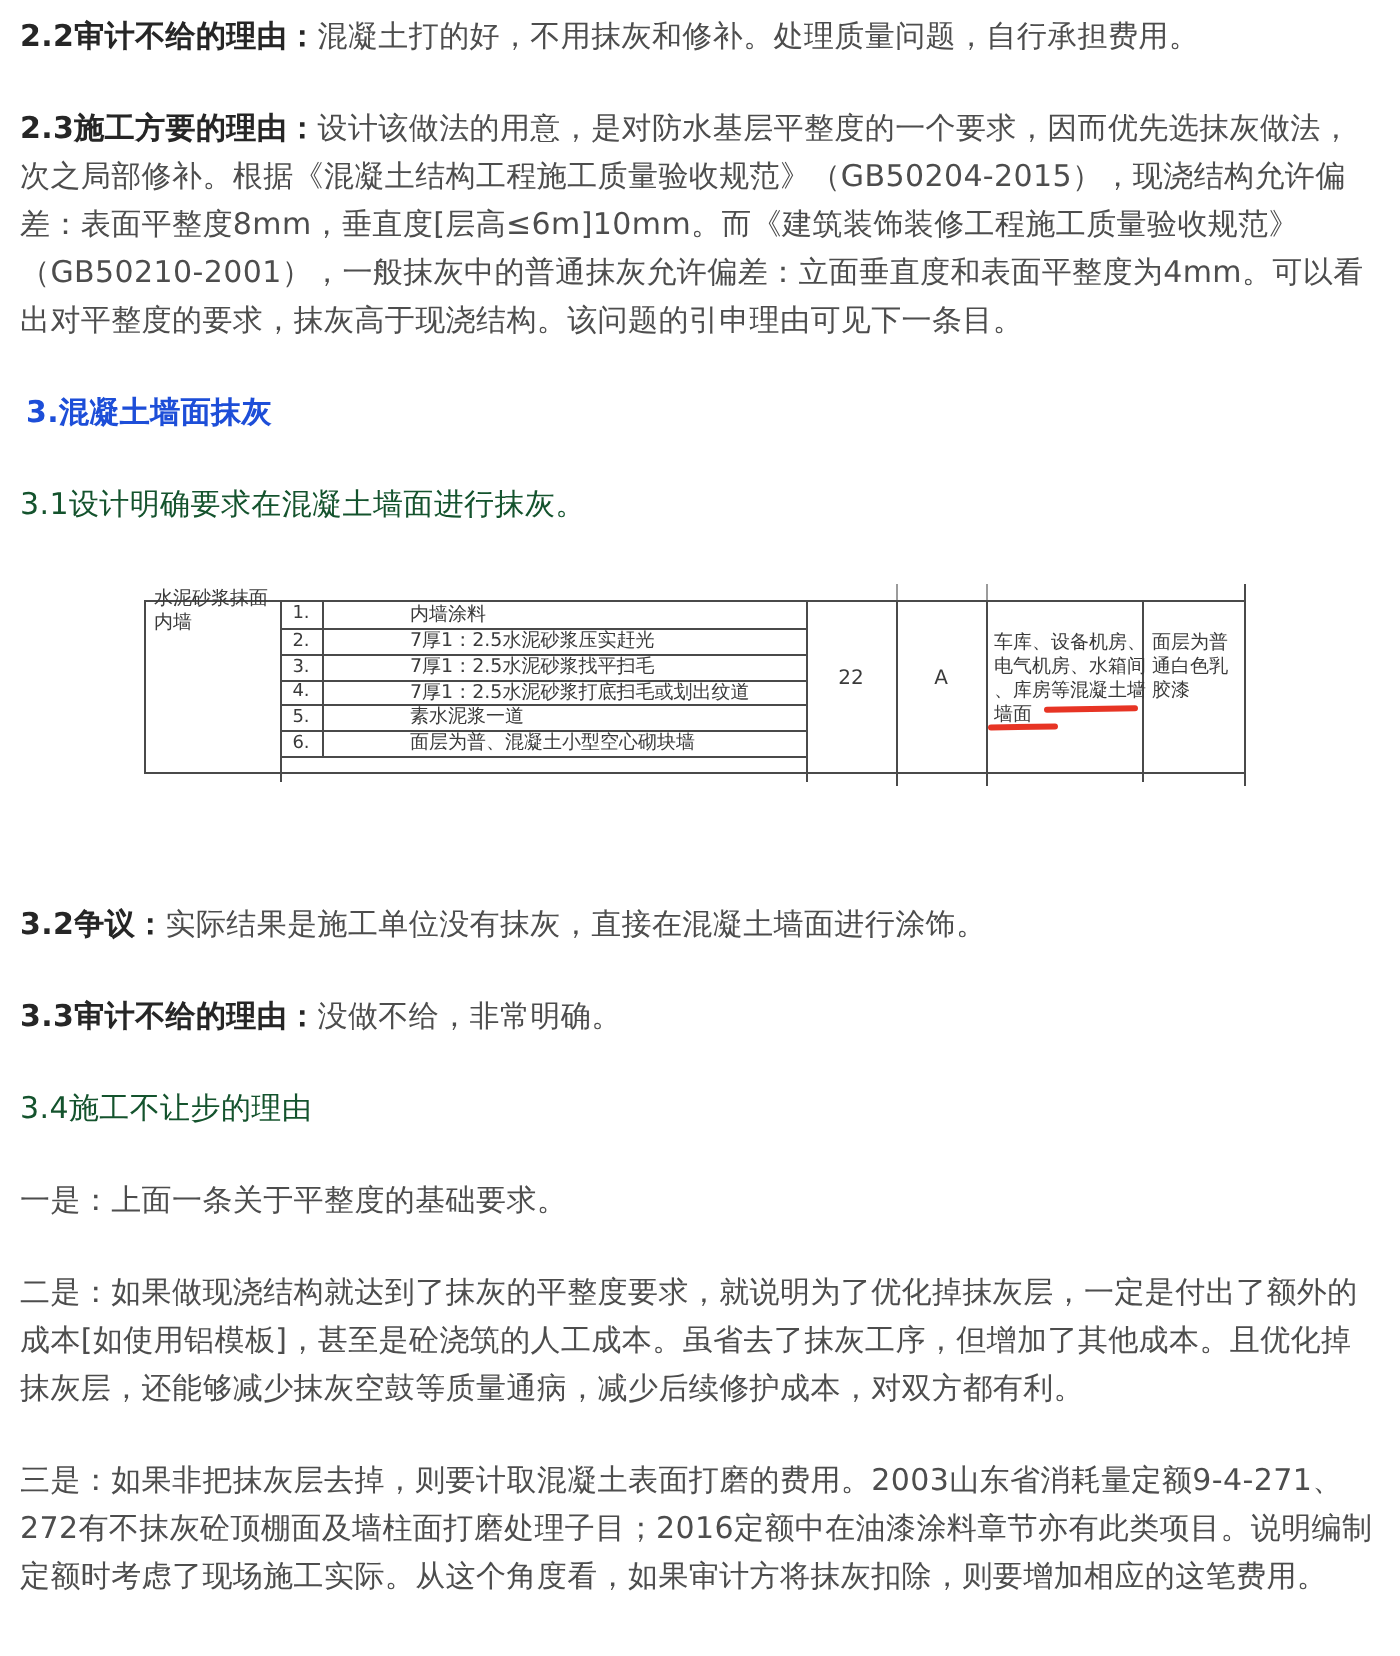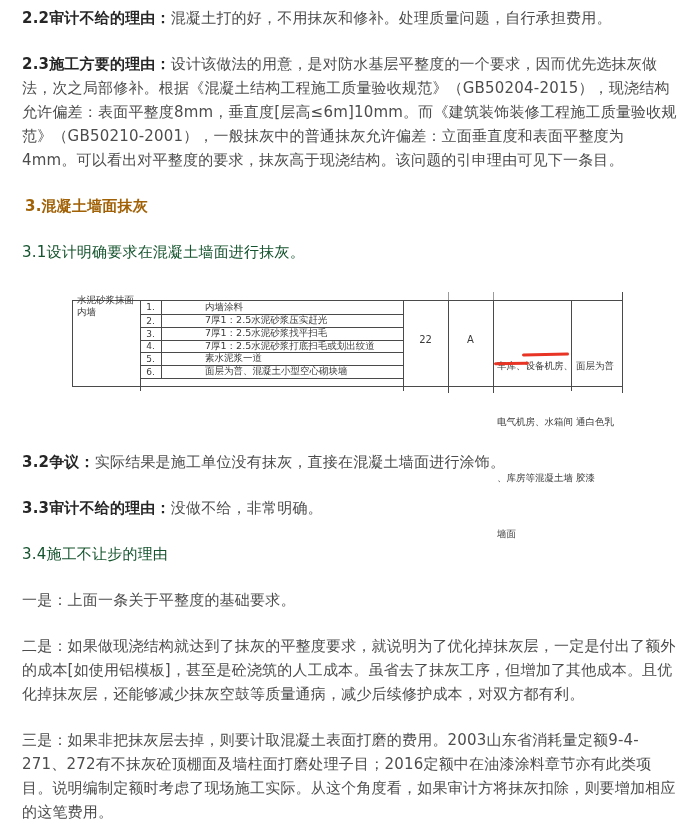--- a/index.html
+++ b/index.html
@@ -2,45 +2,45 @@
 <html><head>
 <meta charset="utf-8">
 <style>
   html,body{margin:0;padding:0;}
   body{
     width:700px;height:828px;overflow:hidden;background:#ffffff;
     font-family:"DejaVu Sans","Liberation Sans",sans-serif;
     padding:6px 10px 0 10px;box-sizing:border-box;
   }
   p.para{
-    margin:22px 12px;font-size:15px;line-height:24px;color:#4d4d4d;
+    margin:22px 0;font-size:15px;line-height:24px;color:#4d4d4d;
     letter-spacing:0.2px;
   }
   p.para:first-of-type{margin-top:0;}
   p.para b{color:#262626;font-weight:bold;}
-  p.red-head{color:#a16207;font-weight:bold;padding-left:3px;}
+  p.red-head{color:#1d4ed8;font-weight:bold;padding-left:3px;}
   p.bold-line{color:#14532d;font-weight:normal;}
   
   .tablewrap{
     position:relative;margin:28px 0 57px 62px;width:560px;height:101px;
     font-size:10px;color:#3a3a3a;
   }
   .vline,.hline{position:absolute;background:#4a4a4a;}
   .vline{width:1px;}
   .hline{height:1px;}
   .vcap{position:absolute;width:1px;background:#9b9b9b;}
   .trow{
     position:absolute;left:68px;width:263px;display:flex;align-items:center;
   }
   .tnum{width:21px;text-align:center;font-size:9px;flex:none;}
   .tdesc{font-size:9.5px;white-space:nowrap;padding-left:44px;}
   .tlabel{position:absolute;left:5px;top:2px;width:62px;font-size:9.5px;line-height:12px;}
   .tval{position:absolute;top:14px;text-align:center;font-size:10px;margin-top:28px;}
   .tblock{position:absolute;top:24px;font-size:9.5px;line-height:12px;}
-  .tblock span{display:block;white-space:nowrap;margin-top:44px;}
+  .tblock span{display:block;white-space:nowrap;}
   .redmark{position:absolute;height:3px;background:#e73424;border-radius:2px;transform:rotate(-1deg);}
 </style>
 </head>
 <body>
 
 <p class="para"><b>2.2审计不给的理由：</b><span>混凝土打的好，不用抹灰和修补。处理质量问题，自行承担费用。</span></p>
 
 <p class="para"><b>2.3施工方要的理由：</b><span>设计该做法的用意，是对防水基层平整度的一个要求，因而优先选抹灰做法，次之局部修补。根据《混凝土结构工程施工质量验收规范》（GB50204-2015），现浇结构允许偏差：表面平整度8mm，垂直度[层高≤6m]10mm。而《建筑装饰装修工程施工质量验收规范》（GB50210-2001），一般抹灰中的普通抹灰允许偏差：立面垂直度和表面平整度为4mm。可以看出对平整度的要求，抹灰高于现浇结构。该问题的引申理由可见下一条目。</span></p>
 
 <p class="para red-head">3.混凝土墙面抹灰</p>

